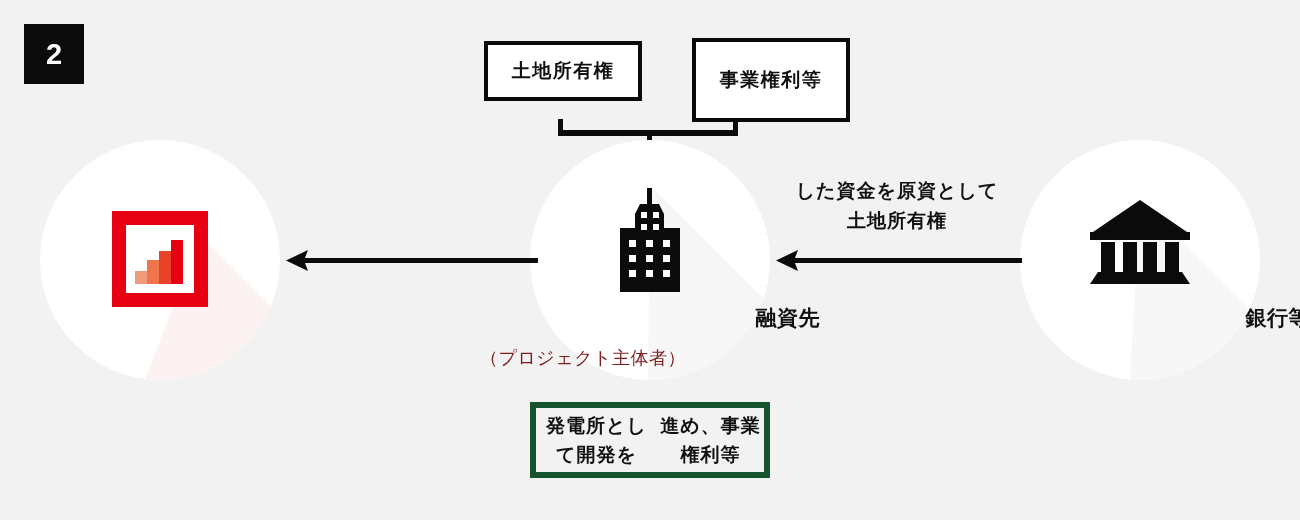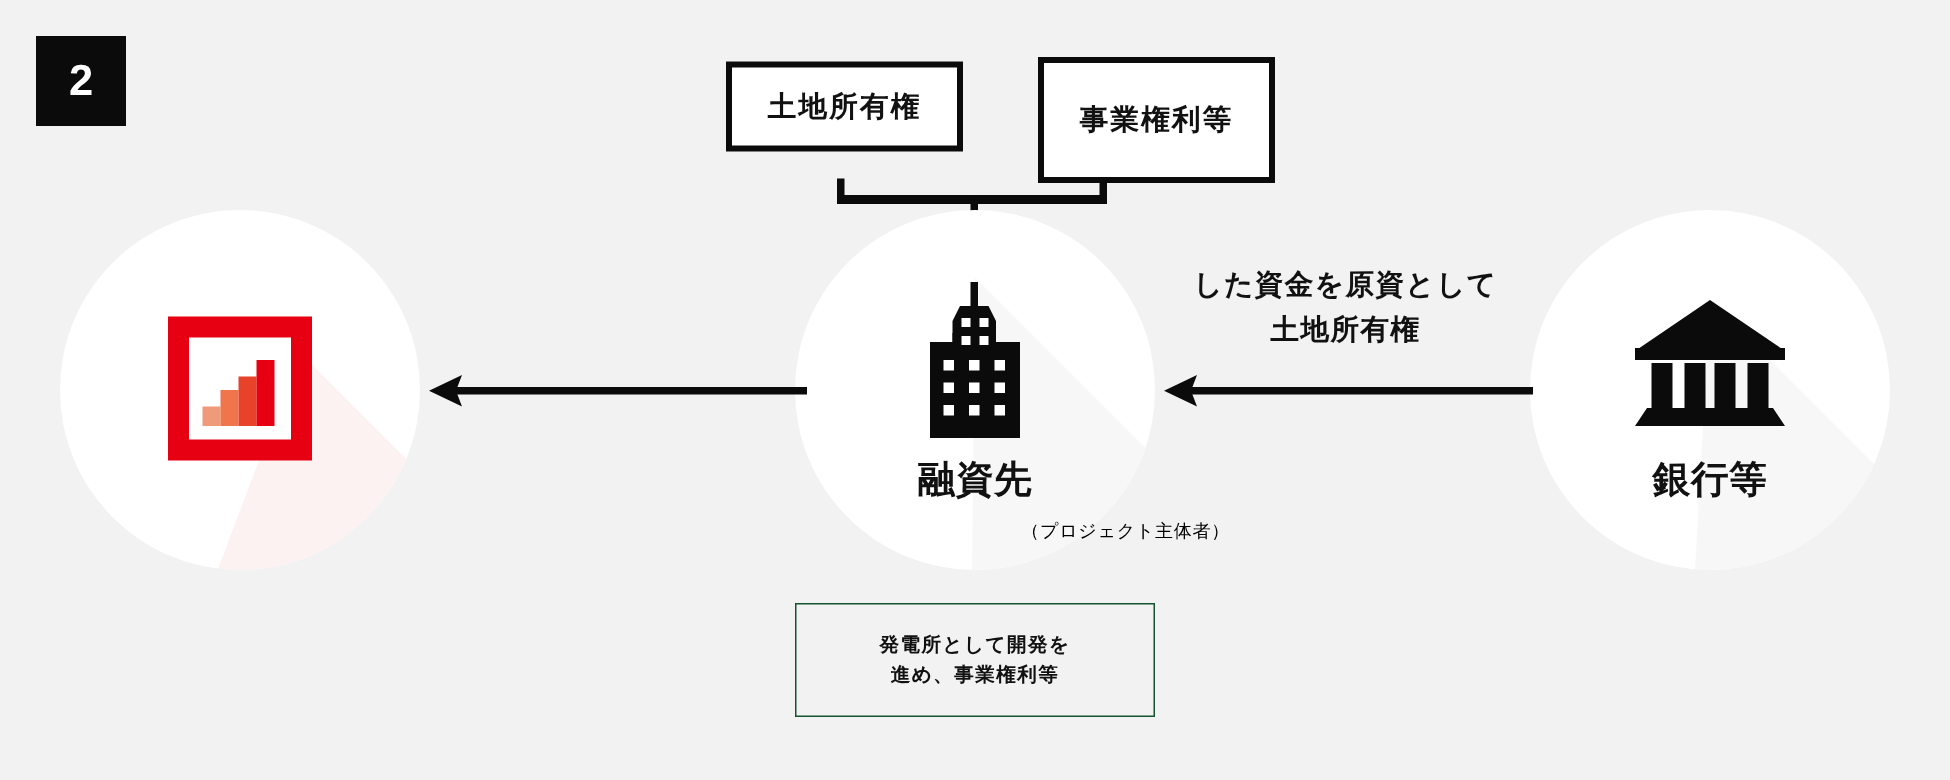--- a/index.html
+++ b/index.html
@@ -112,38 +112,38 @@
     left: 64px;
     top: 58px;
     width: 112px;
     height: 86px;
   }
 
   
   .node-caption {
     position: absolute;
     width: 340px;
-    text-align: center;
-    font-size: 25px;
+    text-align: right;
+    font-size: 21px;
     font-weight: 700;
     line-height: 1.25;
     letter-spacing: 0.5px;
     color: #111111;
   }
   .caption-mid   { left: 480px;  top: 305px; }
   .caption-right { left: 970px;  top: 305px; }
   .node-subcaption {
     position: absolute;
     width: 340px;
-    text-align: right;
-    font-size: 12px;
+    text-align: left;
+    font-size: 18px;
     font-weight: 400;
     line-height: 1.3;
     letter-spacing: 0.5px;
-    color: #000000;
+    color: #7f1d1d;
   }
   .subcaption-mid { left: 480px; top: 347px; }
 
   
   .top-box {
     position: absolute;
     box-sizing: border-box;
     background: #ffffff;
     border: 4px solid #0b0b0b;
     display: flex;
@@ -159,26 +159,25 @@
 
   
   .bottom-box {
     position: absolute;
     left: 530px;
     top: 402px;
     width: 240px;
     height: 76px;
     box-sizing: border-box;
     background: #f2f2f2;
-    border: 1px solid #14532d;
+    border: 6px solid #14532d;
     display: flex;
-    flex-direction: column;
     align-items: center;
     justify-content: center;
-    font-size: 13px;
+    font-size: 19px;
     font-weight: 700;
     line-height: 1.55;
     letter-spacing: 1px;
     color: #111111;
     text-align: center;
   }
 
   
   .conn {
     position: absolute;

